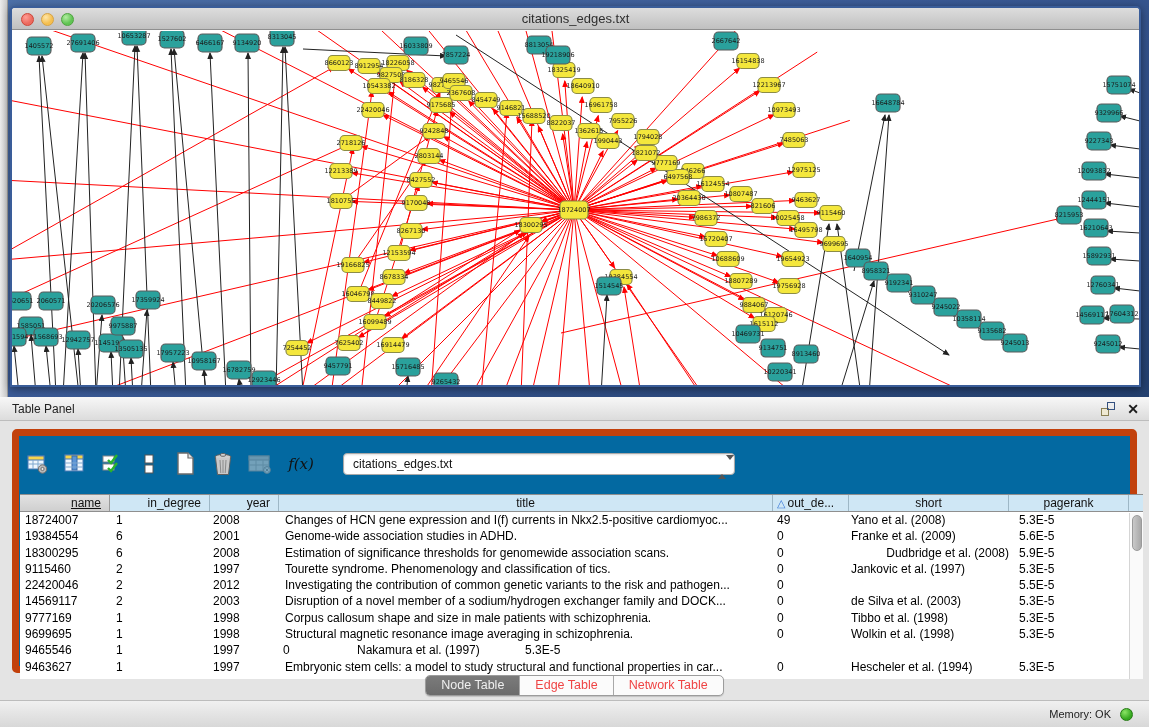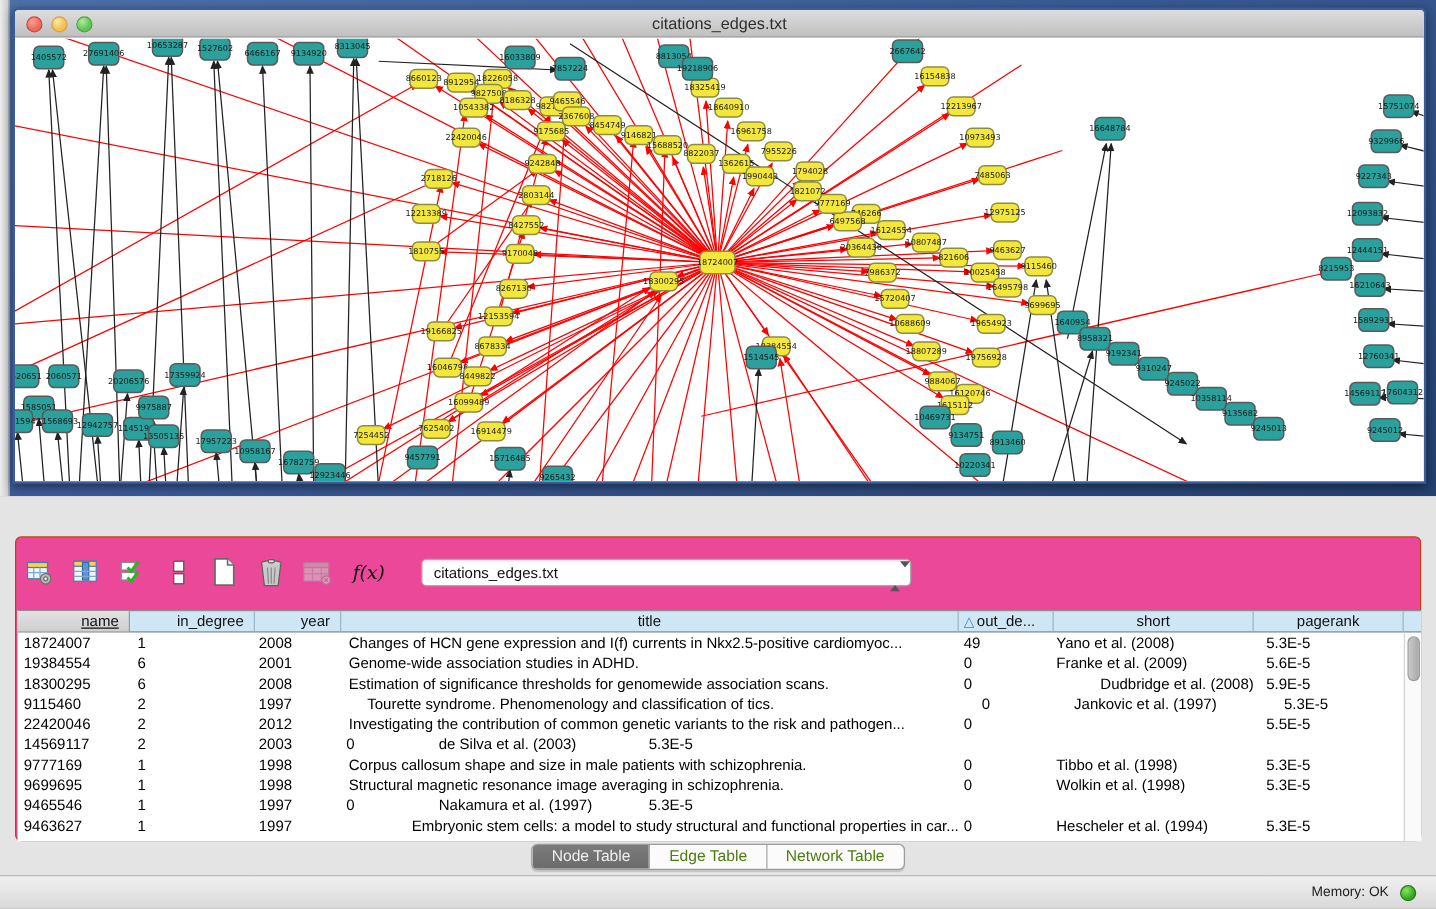--- a/index.html
+++ b/index.html
@@ -26,21 +26,21 @@
   
   .table-panel{position:absolute;left:0;top:397px;width:1149px;height:303px;background:#e4e4e4;}
   .panel-header{position:relative;height:24px;background:linear-gradient(#f7f7f7,#dcdcdc);
     border-bottom:1px solid #bdbdbd;font-size:12px;color:#222;line-height:24px;padding-left:12px;}
   .ph-icons{position:absolute;right:10px;top:0;height:24px;display:flex;align-items:center;gap:12px;}
   .float-ic{width:14px;height:14px;position:relative;display:inline-block;}
   .float-ic .sq1{position:absolute;left:0;bottom:0;width:8px;height:8px;border:1px solid #8a8054;background:#efe9d2;}
   .float-ic .sq2{position:absolute;right:0;top:0;width:8px;height:8px;border:1px solid #34507e;background:transparent;}
   .close-x{font-size:14px;font-weight:bold;color:#1a1a1a;line-height:14px;cursor:default;}
   .panel-frame{position:absolute;left:12px;top:32px;width:1125px;height:244px;
-    border:1px solid #c2410c;border-radius:5px;background:#ec4899;}
+    border:7px solid #c2410c;border-radius:5px;background:#0369a1;}
   .toolbar{position:absolute;left:6px;top:6px;height:44px;display:flex;align-items:center;gap:11px;}
   .tb-btn{width:26px;height:26px;display:flex;align-items:center;justify-content:center;background:transparent;border:0;padding:0;}
   .combo{margin-left:14px;width:392px;height:22px;background:#fff;border:1px solid #a9a9a9;border-radius:4px;
     position:relative;font-size:12px;color:#111;line-height:20px;padding-left:9px;
     box-shadow:inset 0 1px 2px rgba(0,0,0,.12);}
   .combo .arrows{position:absolute;right:7px;top:3px;width:9px;height:16px;}
   .combo .arrows .up{width:0;height:0;border-left:4px solid transparent;border-right:4px solid transparent;
     border-bottom:5px solid #555;margin-bottom:3px;}
   .combo .arrows .down{width:0;height:0;border-left:4px solid transparent;border-right:4px solid transparent;
     border-top:5px solid #555;}
@@ -50,21 +50,21 @@
   .th.gray{background:linear-gradient(#e2e2e2,#cfcfcf);border-right:1px solid #9a9a9a;}
   .th .sort{color:#3b7ad9;font-size:11px;margin-right:2px;}
   .tbody .tr{display:flex;height:16.3px;font-size:12px;color:#000;}
   .td{overflow:hidden;white-space:nowrap;line-height:16px;}
   .vscroll{position:absolute;right:0;top:19px;bottom:0;width:14px;background:#fafafa;border-left:1px solid #d5d5d5;}
   .vthumb{position:absolute;left:1.5px;top:2px;width:10px;height:36px;border-radius:5px;
     background:linear-gradient(90deg,#c9c9c9,#a8a8a8);border:1px solid #9a9a9a;}
   .tabs-row{position:absolute;left:0;top:278px;width:1149px;display:flex;justify-content:center;}
   .seg{display:flex;border:1px solid #9c9c9c;border-radius:5px;overflow:hidden;background:#fbfbfb;
     box-shadow:0 1px 1px rgba(0,0,0,.15);}
-  .seg .tab{padding:2px 15px;font-size:12.5px;color:#4d7c0f;border-right:1px solid #a8a8a8;line-height:15px;}
+  .seg .tab{padding:2px 15px;font-size:12.5px;color:#ef4444;border-right:1px solid #a8a8a8;line-height:15px;}
   .seg .tab:last-child{border-right:0;}
   .seg .tab.sel{background:linear-gradient(#7b7b7b,#6b6b6b);color:#efefef;}
   
   .statusbar{position:absolute;left:0;top:700px;width:1149px;height:27px;
     background:linear-gradient(#f0f0f0,#d8d8d8);border-top:1px solid #bcbcbc;}
   .mem{position:absolute;right:38px;top:0;height:27px;line-height:27px;font-size:11px;color:#222;}
   .memdot{position:absolute;right:16px;top:7px;width:13px;height:13px;border-radius:50%;
     background:radial-gradient(circle at 35% 30%,#8ae465,#35a81f 65%);border:1px solid #237a12;}
 </style>
 </head>
@@ -755,20 +755,30 @@
           <text x="18" y="300.2" text-anchor="middle" font-size="6.5" font-family="DejaVu Sans, sans-serif" fill="#1a1a1a">2620651</text>
         </g>
         <g>
           <rect x="38" y="289" width="24" height="18" rx="4.5" fill="#2AA19C" stroke="#5a5a5a" stroke-width="1.2"></rect>
           <text x="50" y="300.2" text-anchor="middle" font-size="6.5" font-family="DejaVu Sans, sans-serif" fill="#1a1a1a">2060571</text>
         </g>
       </svg>
   </div>
 
   <div class="table-panel">
+    <div class="panel-header">
+      <span>Table Panel</span>
+      <span class="ph-icons">
+        <span class="float-ic">
+            <span class="sq1"></span>
+            <span class="sq2"></span>
+          </span>
+        <span class="close-x">✕</span>
+      </span>
+    </div>
 
     <div class="panel-frame">
       <div class="toolbar">
         <button class="tb-btn">
           <svg width="24" height="24">
             <rect x="2" y="4" width="16" height="13" fill="#eef6fd" stroke="#4a7ab5"></rect>
             <rect x="2" y="4" width="16" height="4" fill="#f6d44c" stroke="#4a7ab5"></rect>
             <line x1="7" y1="8" x2="7" y2="17" stroke="#7fa8cf"></line>
               <line x1="12" y1="8" x2="12" y2="17" stroke="#7fa8cf"></line>
             <line x1="2" y1="12" x2="18" y2="12" stroke="#7fa8cf"></line>
@@ -870,38 +880,39 @@
               <div class="td" style="width: 69px; padding-left: 3px;">2008</div>
               <div class="td" style="width: 494px; padding-left: 6px;">Estimation of significance thresholds for genomewide association scans.</div>
               <div class="td" style="width: 76px; padding-left: 4px;">0</div>
               <div class="td" style="width: 160px; padding-left: 2px; text-align: right;">Dudbridge et al. (2008)</div>
               <div class="td" style="width: 120px; padding-left: 10px;">5.9E-5</div>
             </div>
             <div class="tr">
               <div class="td" style="width: 90px; padding-left: 5px;">9115460</div>
               <div class="td" style="width: 100px; padding-left: 6px;">2</div>
               <div class="td" style="width: 69px; padding-left: 3px;">1997</div>
-              <div class="td" style="width: 494px; padding-left: 6px; margin-left: 15px;">Tourette syndrome. Phenomenology and classification of tics.</div>
+              <div class="td" style="width: 494px; padding-left: 6px;">Tourette syndrome. Phenomenology and classification of tics.</div>
               <div class="td" style="width: 76px; padding-left: 4px;">0</div>
               <div class="td" style="width: 160px; padding-left: 2px;">Jankovic et al. (1997)</div>
               <div class="td" style="width: 120px; padding-left: 10px;">5.3E-5</div>
             </div>
             <div class="tr">
               <div class="td" style="width: 90px; padding-left: 5px;">22420046</div>
               <div class="td" style="width: 100px; padding-left: 6px;">2</div>
               <div class="td" style="width: 69px; padding-left: 3px;">2012</div>
               <div class="td" style="width: 494px; padding-left: 6px;">Investigating the contribution of common genetic variants to the risk and pathogen...</div>
               <div class="td" style="width: 76px; padding-left: 4px;">0</div>
               <div class="td" style="width: 160px; padding-left: 2px; margin-top: 44px;">Stergiakouli et al. (2012)</div>
               <div class="td" style="width: 120px; padding-left: 10px;">5.5E-5</div>
             </div>
             <div class="tr">
               <div class="td" style="width: 90px; padding-left: 5px;">14569117</div>
               <div class="td" style="width: 100px; padding-left: 6px;">2</div>
               <div class="td" style="width: 69px; padding-left: 3px;">2003</div>
+              <div class="td" style="width: 494px; padding-left: 6px;">Disruption of a novel member of a sodium/hydrogen exchanger family and DOCK...</div>
               <div class="td" style="width: 76px; padding-left: 4px;">0</div>
               <div class="td" style="width: 160px; padding-left: 2px;">de Silva et al. (2003)</div>
               <div class="td" style="width: 120px; padding-left: 10px;">5.3E-5</div>
             </div>
             <div class="tr">
               <div class="td" style="width: 90px; padding-left: 5px;">9777169</div>
               <div class="td" style="width: 100px; padding-left: 6px;">1</div>
               <div class="td" style="width: 69px; padding-left: 3px;">1998</div>
               <div class="td" style="width: 494px; padding-left: 6px;">Corpus callosum shape and size in male patients with schizophrenia.</div>
               <div class="td" style="width: 76px; padding-left: 4px;">0</div>
@@ -922,21 +933,21 @@
               <div class="td" style="width: 100px; padding-left: 6px;">1</div>
               <div class="td" style="width: 69px; padding-left: 3px;">1997</div>
               <div class="td" style="width: 76px; padding-left: 4px;">0</div>
               <div class="td" style="width: 160px; padding-left: 2px;">Nakamura et al. (1997)</div>
               <div class="td" style="width: 120px; padding-left: 10px;">5.3E-5</div>
             </div>
             <div class="tr">
               <div class="td" style="width: 90px; padding-left: 5px;">9463627</div>
               <div class="td" style="width: 100px; padding-left: 6px;">1</div>
               <div class="td" style="width: 69px; padding-left: 3px;">1997</div>
-              <div class="td" style="width: 494px; padding-left: 6px; text-align: right;">Embryonic stem cells: a model to study structural and functional properties in car...</div>
+              <div class="td" style="width: 494px; padding-left: 6px;">Embryonic stem cells: a model to study structural and functional properties in car...</div>
               <div class="td" style="width: 76px; padding-left: 4px;">0</div>
               <div class="td" style="width: 160px; padding-left: 2px;">Hescheler et al. (1994)</div>
               <div class="td" style="width: 120px; padding-left: 10px;">5.3E-5</div>
             </div>
           </div>
         <div class="vscroll">
           <div class="vthumb"></div>
         </div>
       </div>
     </div>

